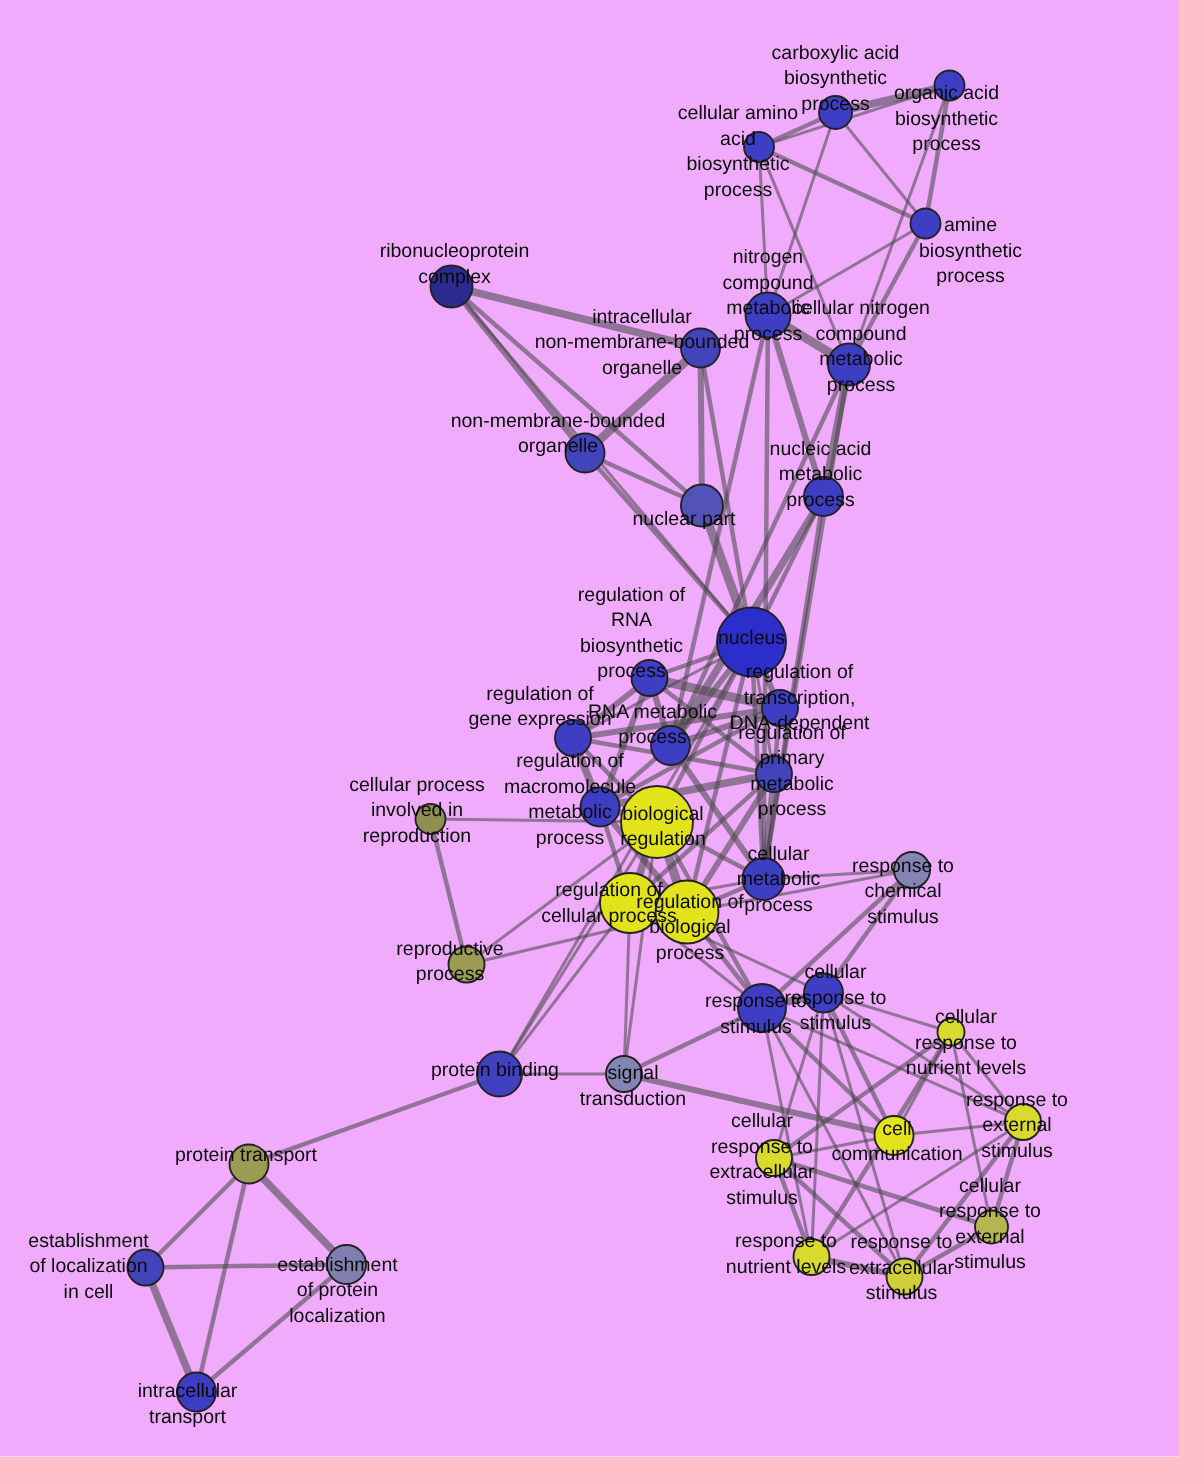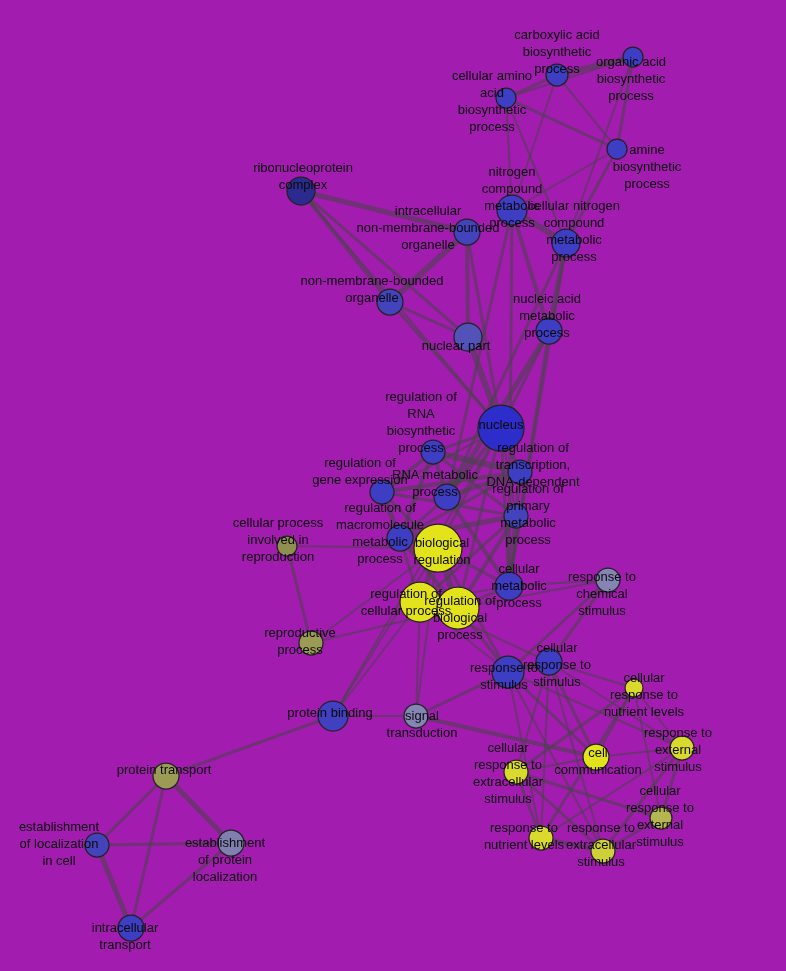--- a/index.html
+++ b/index.html
@@ -1,19 +1,19 @@
 <!DOCTYPE html>
 <html><head>
 <meta charset="utf-8">
 <style>
   html,body{margin:0;padding:0;background:#ffffff;}
   .stage{
     position:relative;
     width:786px;height:971px;
-    background:#a21caf;
+    background:#f0abfc;
     overflow:hidden;
     font-family:"Liberation Sans", sans-serif;
   }
   svg text{
     font-family:"Liberation Sans", sans-serif;
     fill:#0a0a0a;
   }
   svg line{ stroke-linecap:round; }
   svg circle{ cursor:pointer; }
 </style>

